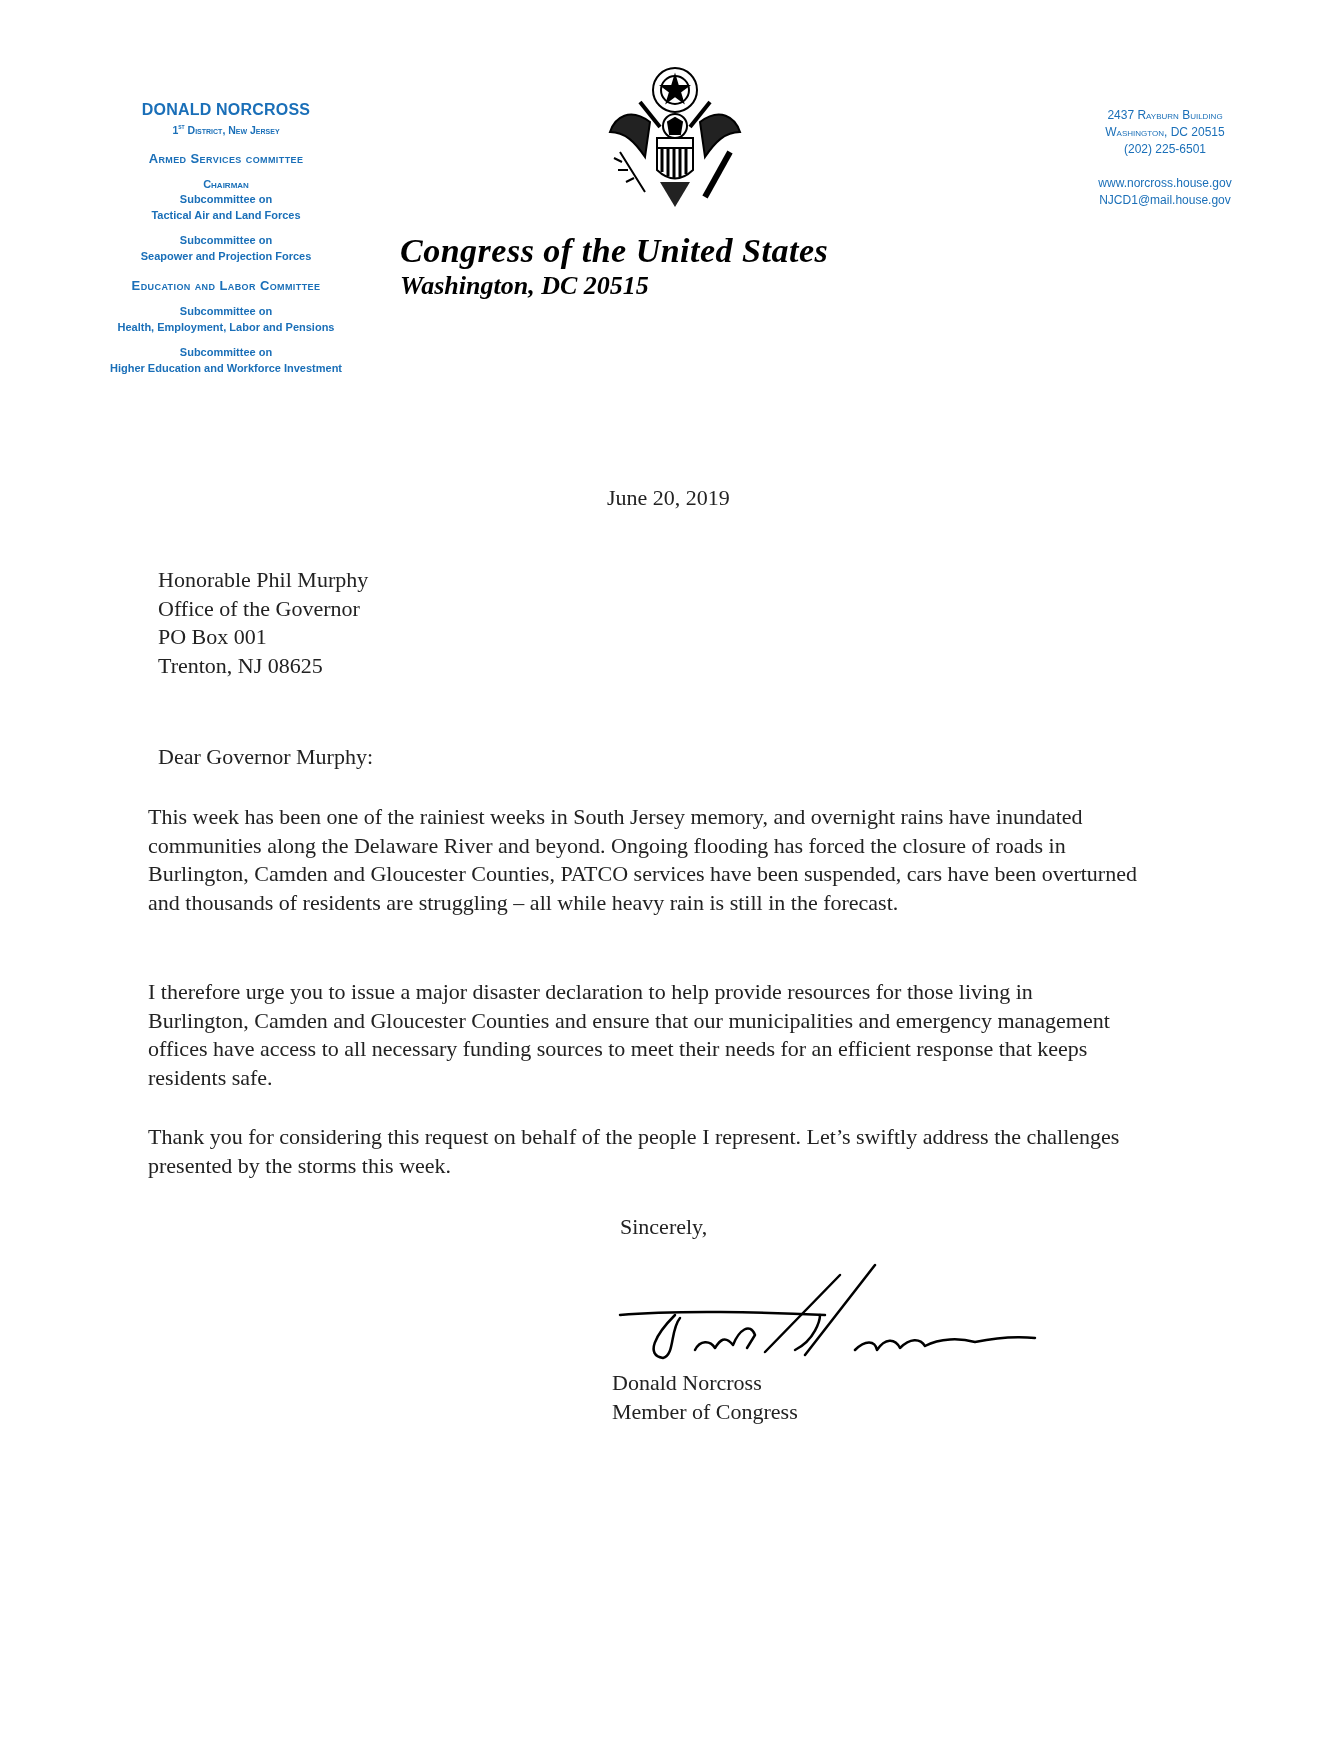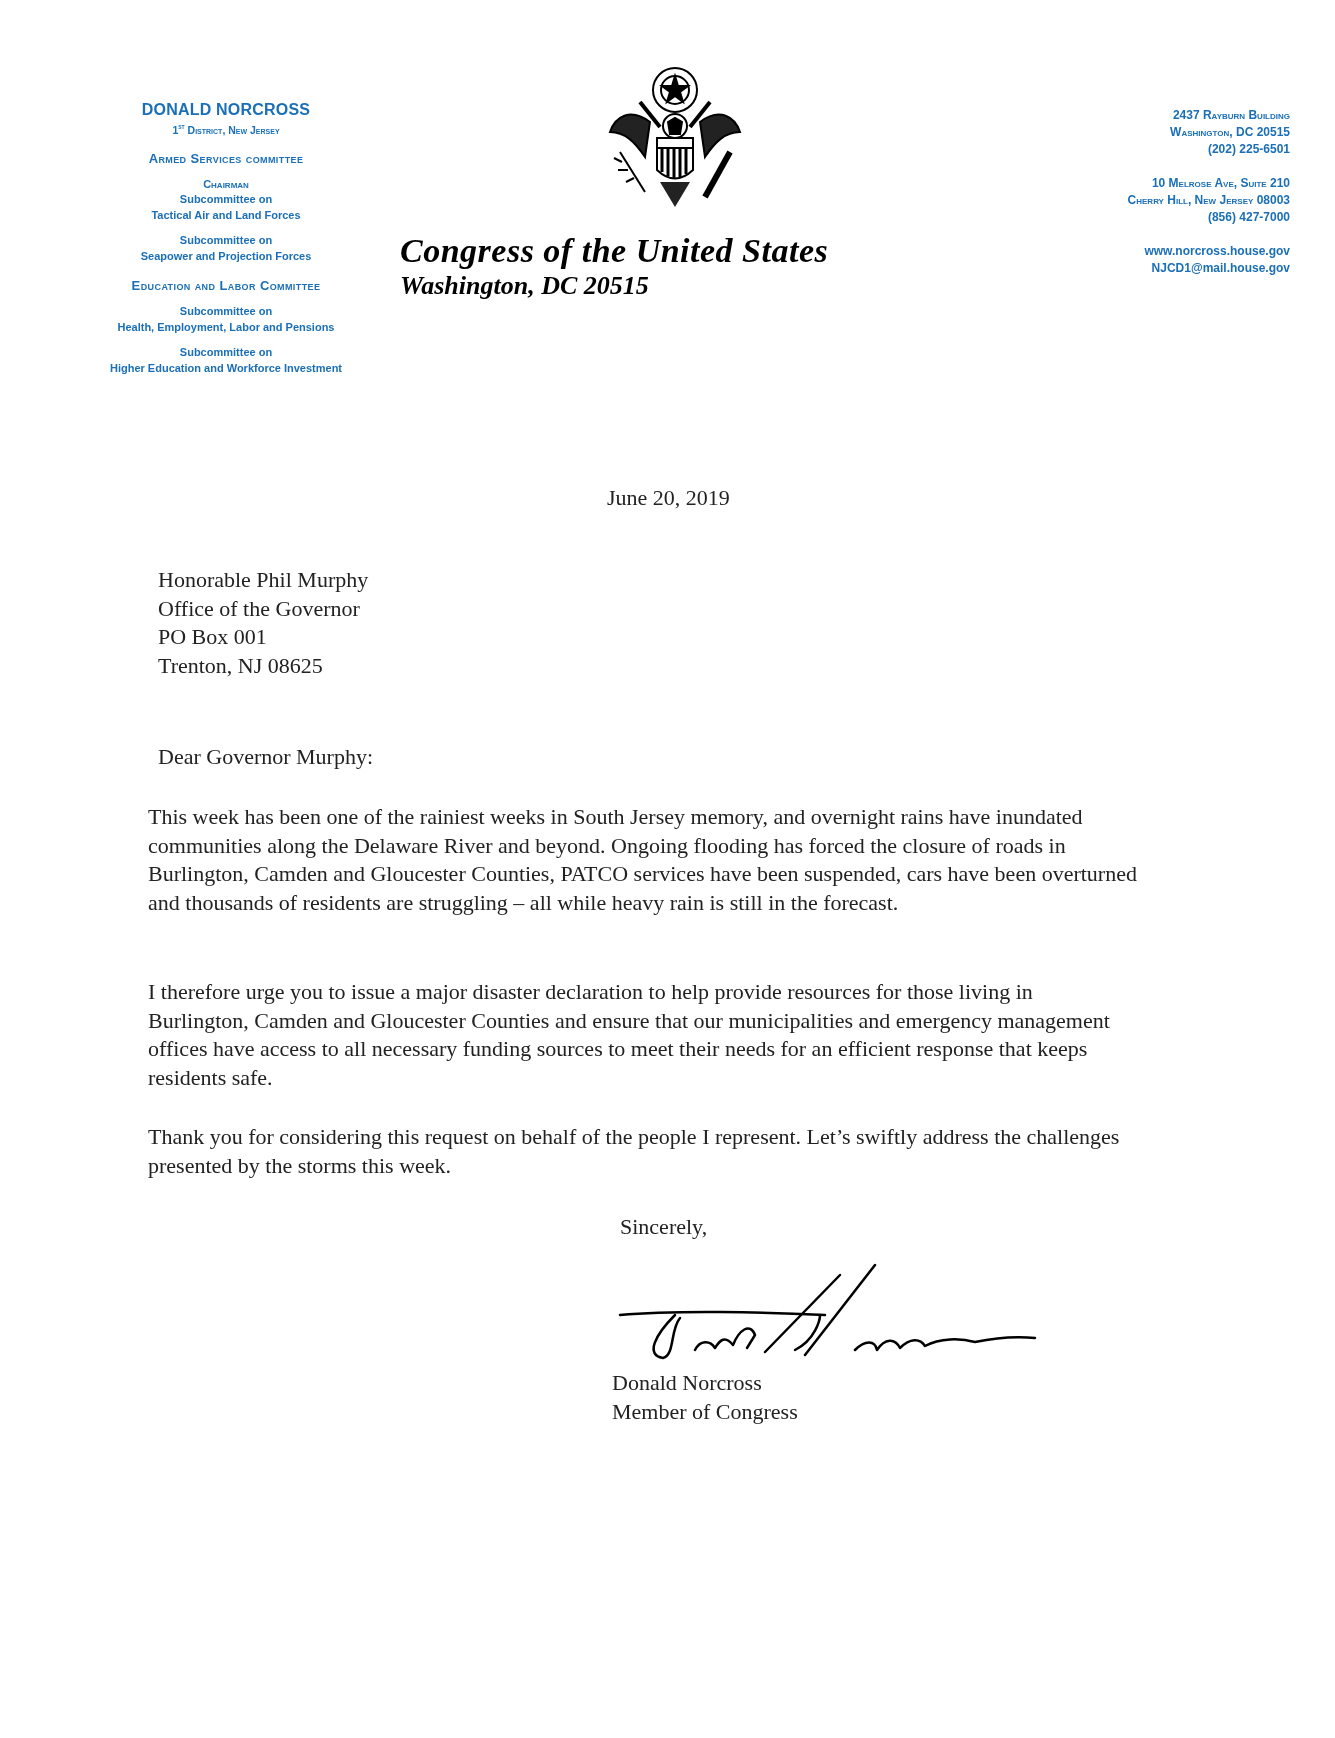--- a/index.html
+++ b/index.html
@@ -11,22 +11,22 @@
              font-family: "Liberation Sans", sans-serif; color: #1a6fb8; font-weight: bold; }
   .lh-name { font-size: 16px; letter-spacing: 0.2px; line-height: 20px; }
   .lh-sub { font-size: 10.5px; line-height: 14px; font-variant: small-caps; }
   .lh-sub sup { font-size: 7px; }
   .lh-committee { font-size: 13px; font-variant: small-caps; letter-spacing: 0.4px; margin-top: 14px; line-height: 16px; }
   .lh-small { font-size: 11px; line-height: 15.5px; }
   .lh-caps { font-variant: small-caps; }
   .lh-group { margin-top: 10px; }
 
   
-  .lh-right { position: absolute; left: 1040px; top: 107px; width: 250px; text-align: right;
-              font-family: "Liberation Sans", sans-serif; color: #1a6fb8; font-weight: bold; font-size: 12px; line-height: 17px; }
+  .lh-right { position: absolute; left: 1040px; top: 107px; width: 250px; text-align: center;
+              font-family: "Liberation Sans", sans-serif; color: #1a6fb8; font-weight: normal; font-size: 12px; line-height: 17px; }
   .lh-right .caps { font-variant: small-caps; }
   .lh-right .block { margin-bottom: 17px; }
 
   
   .seal { position: absolute; left: 600px; top: 62px; width: 150px; height: 148px; }
 
   
   .heading { position: absolute; left: 400px; top: 232px; width: 530px; text-align: left;
              font-family: "Liberation Serif", serif; font-weight: bold; color: #000; }
   .heading .h1 { font-size: 34px; line-height: 38px; letter-spacing: 0.5px; font-style: italic; }
@@ -105,25 +105,20 @@
     <div class="h1">Congress of the United States</div>
     <div class="h3">Washington, DC 20515</div>
   </div>
 
   <div class="lh-right">
     <div class="block">
       <div class="caps">2437 Rayburn Building</div>
       <div class="caps">Washington, DC 20515</div>
       <div>(202) 225-6501</div>
     </div>
-    <div class="block">
-      <div class="caps">10 Melrose Ave, Suite 210</div>
-      <div class="caps">Cherry Hill, New Jersey 08003</div>
-      <div>(856) 427-7000</div>
-    </div>
     <div>
       <div>www.norcross.house.gov</div>
       <div>NJCD1@mail.house.gov</div>
     </div>
   </div>
 
   <div class="letter date">June 20, 2019</div>
 
   <div class="letter recipient">
     <div>Honorable Phil Murphy</div>

